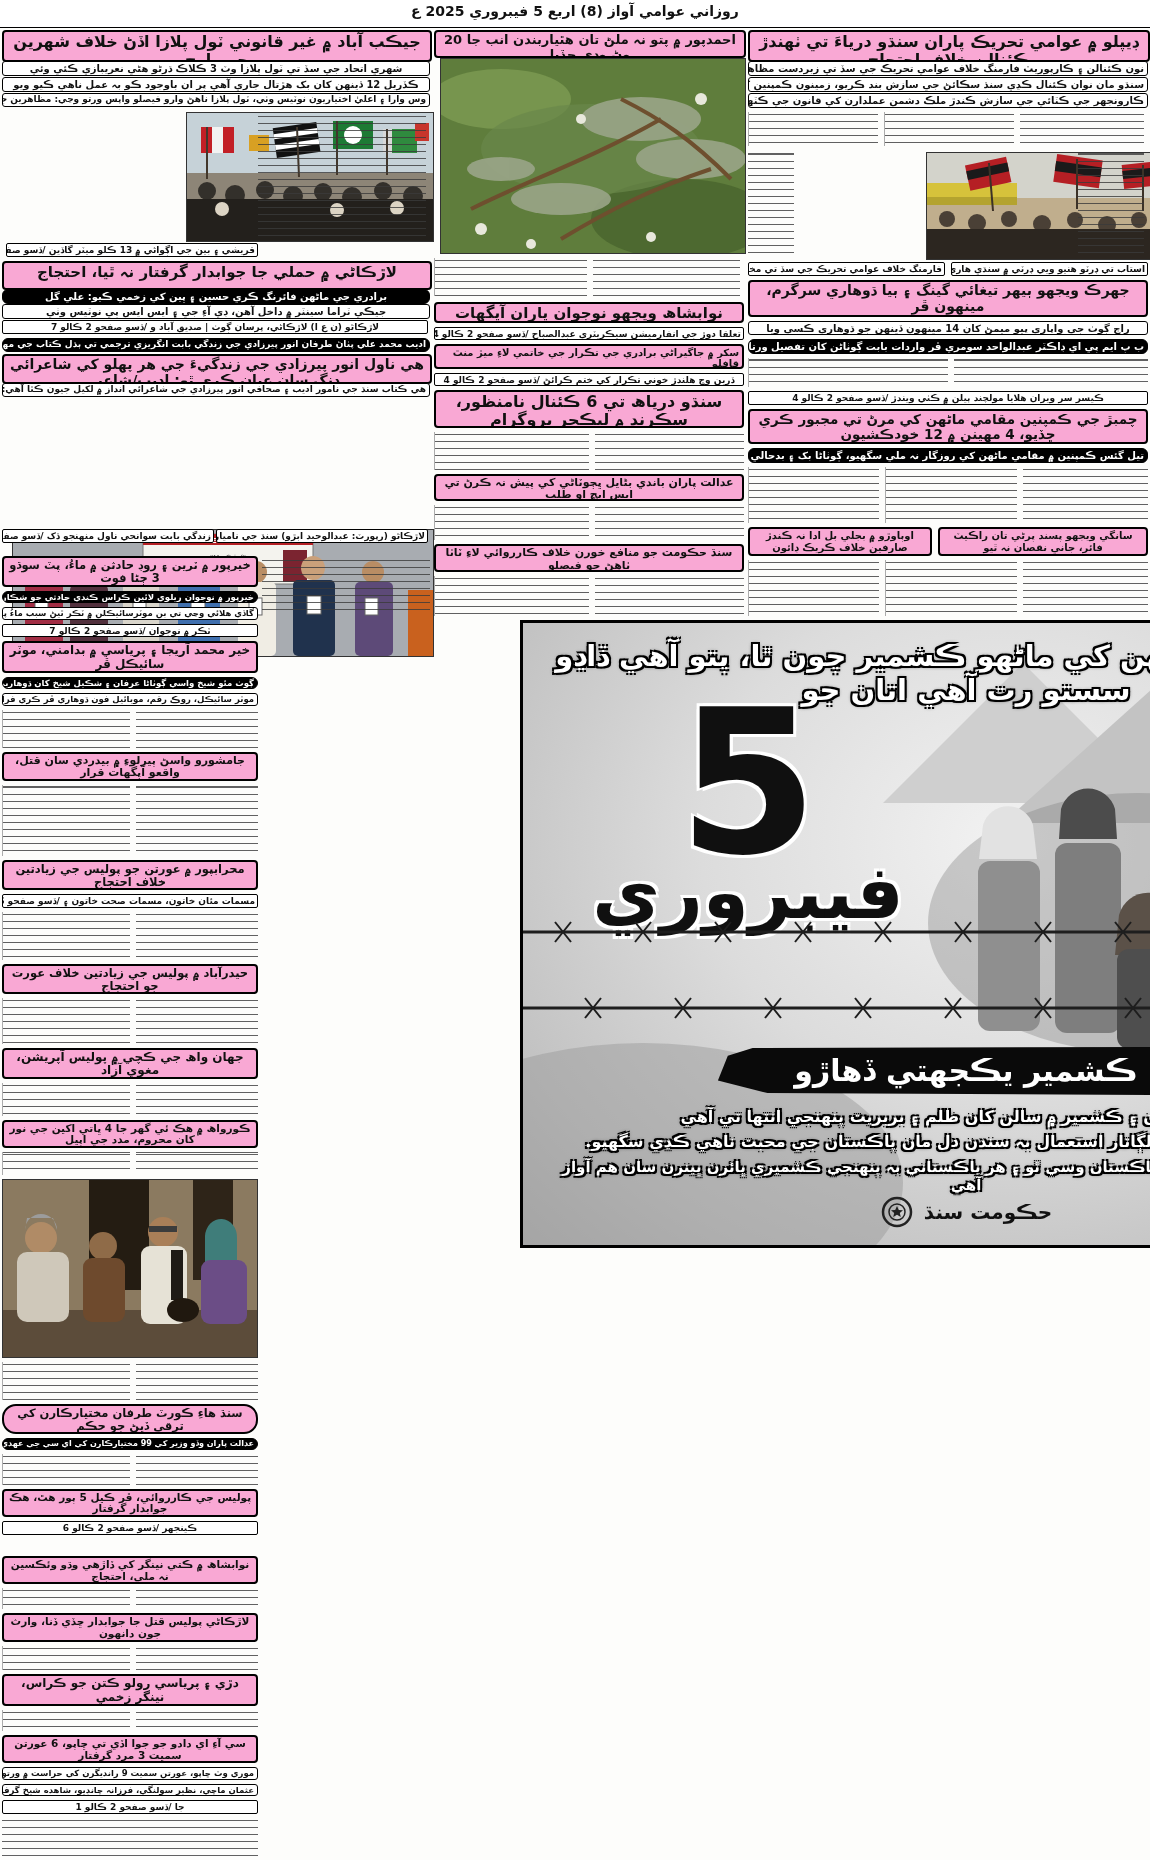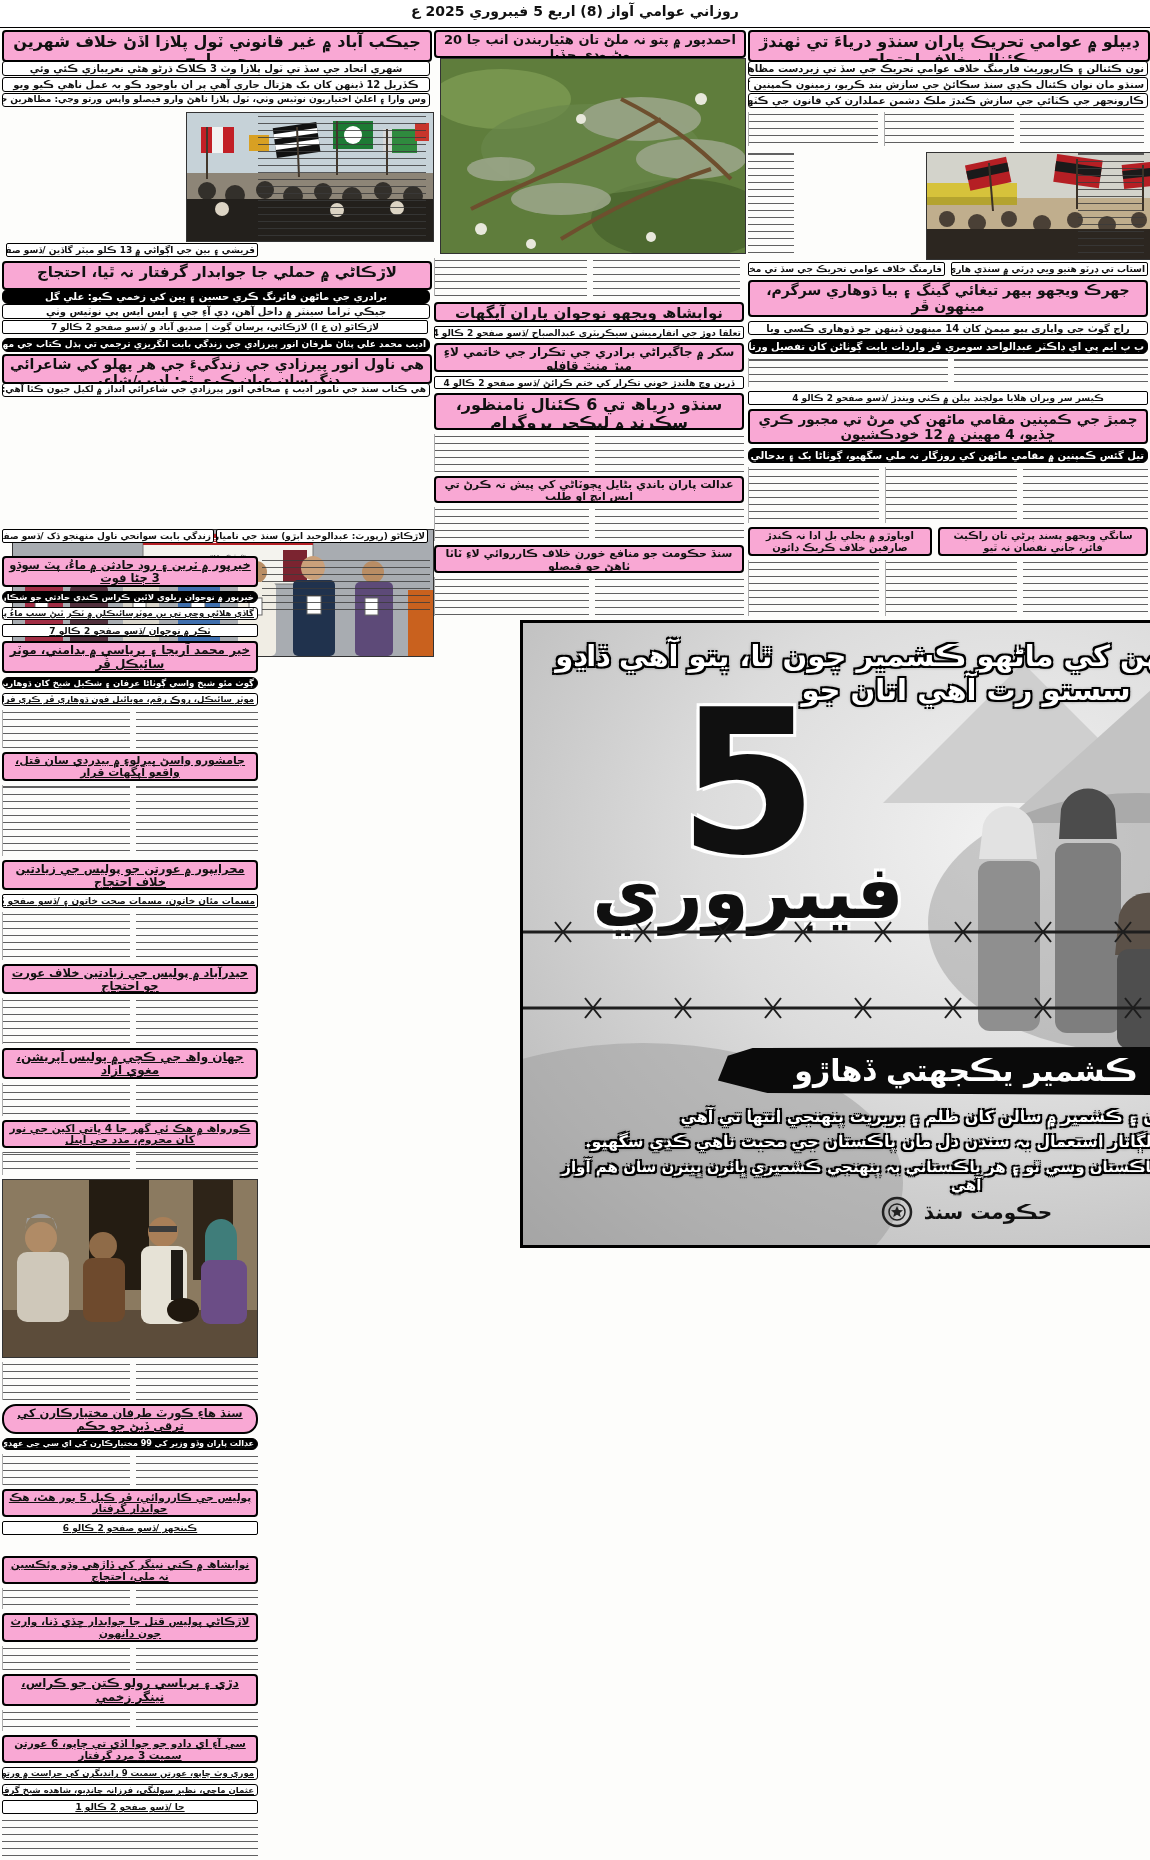--- a/index.html
+++ b/index.html
@@ -170,21 +170,21 @@
     </div>
     <div class="ab cols" style="top:228px;left:0;width:306px;height:38px;">
       <div class="faux"></div>
       <div class="faux"></div>
     </div>
   </div>
 
   <div class="ab stack" style="top:302px;left:434px;width:310px;height:314px;overflow:hidden;">
     <div class="hbox" style="font-size:15px;">نوابشاھ ويجھو نوجوان پاران آپگهات</div>
     <div class="cap">تعلقا دوڙ جي انفارميشن سيڪريٽري عبدالصباح /ڏسو صفحو 2 ڪالو 4</div>
-    <div class="hbox" style="font-size:12px;">سکر ۾ جاگيراڻي برادري جي تڪرار جي خاتمي لاءِ ميڙ منٿ قافلو</div>
+    <div class="hbox" style="font-size:10px;text-align:right;">سکر ۾ جاگيراڻي برادري جي تڪرار جي خاتمي لاءِ ميڙ منٿ قافلو</div>
     <div class="cap">ڏرين وچ هلندڙ خوني تڪرار کي ختم ڪرائڻ /ڏسو صفحو 2 ڪالو 4</div>
     <div class="hbox" style="font-size:16px;">سنڌو درياھ تي 6 ڪئنال نامنظور، سڪرنڊ ۾ ليڪچر پروگرام</div>
     <div class="cols" style="height:44px;">
       <div class="faux"></div>
       <div class="faux"></div>
     </div>
     <div class="hbox" style="font-size:11px;">عدالت پاران باندي بڻايل ڀڄوٽاڻي کي پيش نہ ڪرڻ تي ايس ايچ او طلب</div>
     <div class="cols" style="height:40px;">
       <div class="faux"></div>
       <div class="faux"></div>
@@ -278,21 +278,21 @@
       <div class="faux"></div>
       <div class="faux"></div>
       <div class="faux"></div>
     </div>
   </div>
 
   <div class="ab cols" style="top:558px;left:262px;width:168px;height:56px;">
     <div class="faux"></div>
   </div>
 
-  <div class="ab stack" style="top:556px;left:2px;width:256px;height:1300px;overflow:hidden;text-decoration:underline;">
+  <div class="ab stack" style="top:556px;left:2px;width:256px;height:1300px;overflow:hidden;">
     <div class="hbox" style="font-size:11.5px;">خيرپور ۾ ٽرين ۽ روڊ حادثن ۾ ماءُ، پٽ سوڌو 3 ڄڻا فوت</div>
     <div class="deck inv" style="font-size:8.5px;">خيرپور ۾ نوجوان ريلوي لائين ڪراس ڪندي حادثي جو شڪار ٿيو</div>
     <div class="deck" style="font-size:8.5px;">گاڏي هلائي وڃي تي بن موٽرسائيڪلن ۾ ٽڪر ٿيڻ سبب ماءُ پٽ فوت ٿيا</div>
     <div class="cap">ٽڪر ۾ نوجوان /ڏسو صفحو 2 ڪالو 7</div>
     <div class="hbox" style="font-size:12px;">خير محمد آريجا ۽ پرياسي ۾ بدامني، موٽر سائيڪل ڦر</div>
     <div class="deck inv" style="font-size:8.5px;">ڳوٺ مئو شيخ واسي ڳوٺاڻا عرفان ۽ شڪيل شيخ کان ڌوهارين ڦر ڪئي</div>
     <div class="deck" style="font-size:8.5px;">موٽر سائيڪل، روڪ رقم، موبائيل فون ڌوهاري ڦر ڪري فرار ٿي ويا: متاثر</div>
     <div class="cols" style="height:40px;">
       <div class="faux"></div>
       <div class="faux"></div>

